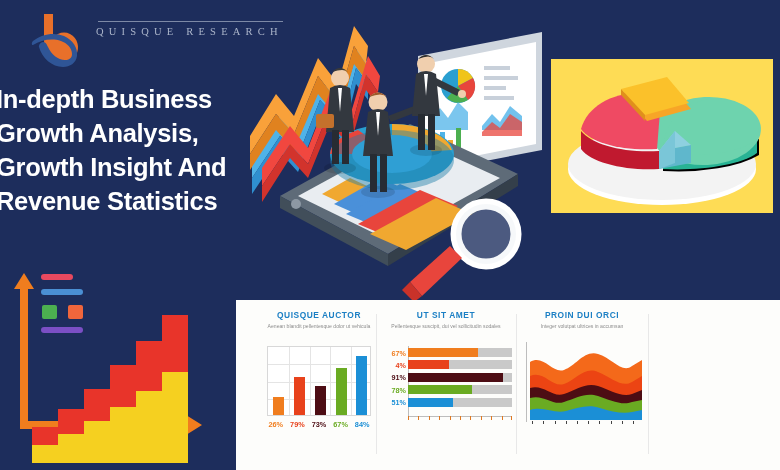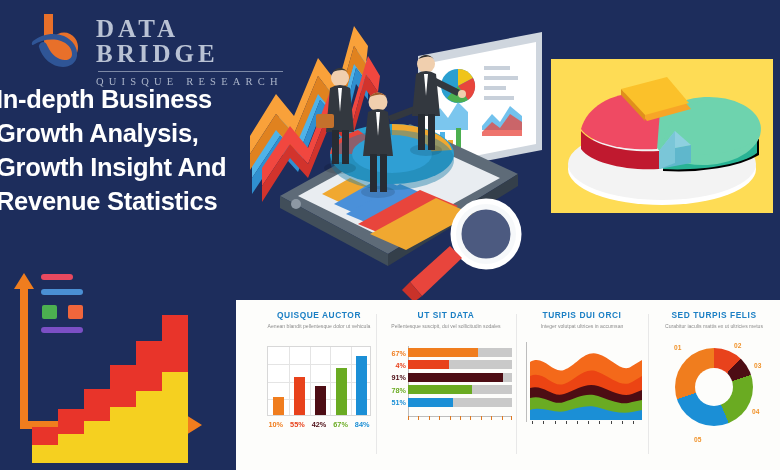--- a/index.html
+++ b/index.html
@@ -115,21 +115,20 @@
 <div id="banner">
 
   <div id="logo">
     <svg class="mark" viewBox="0 0 60 58">
       <path d="M14 4 h9 v24 c4-5 11-7 17-4 8 4 10 14 6 21 -4 7-14 9-21 5 -8-4-11-13-11-20z" fill="#e8702a"></path>
       <path d="M3 31 c9-7 21-9 31-5 9 4 14 12 13 20 -1 7-7 11-14 11 -11 0-21-9-24-20
                -0.6-2 2-5 4-5 3 0 4 3 5 5 3 7 10 13 17 13 4 0 7-2 7-6 0-6-5-11-11-13
                -9-3-20-1-28 4 -1 0.6-2-2 0-4z" fill="#2f5596"></path>
     </svg>
     <div class="wordmark">
-      <div class="wm-main">DATA BRIDGE</div>
       <div class="wm-rule"></div>
       <div class="wm-sub">QUISQUE RESEARCH</div>
     </div>
   </div>
 
   <div id="headline">
     <span class="ln">In-depth Business</span>
     <span class="ln">Growth Analysis,</span>
     <span class="ln">Growth Insight And</span>
     <span class="ln">Revenue Statistics</span>
@@ -322,31 +321,31 @@
         <div class="grid-v" style="left:42px;"></div>
         <div class="grid-v" style="left:62px;"></div>
         <div class="grid-v" style="left:83px;"></div>
         <div class="vbar" style="left:5px;  height:18px; background:#f07d1e;"></div>
         <div class="vbar" style="left:26px; height:38px; background:#e8421c;"></div>
         <div class="vbar" style="left:47px; height:29px; background:#4d0d14;"></div>
         <div class="vbar" style="left:68px; height:47px; background:#6aab22;"></div>
         <div class="vbar" style="left:88px; height:59px; background:#1b8fd6;"></div>
       </div>
       <div class="vlabels">
-        <span style="color:#f07d1e;">10%</span>
-        <span style="color:#e8421c;">55%</span>
-        <span style="color:#4d0d14;">42%</span>
+        <span style="color:#f07d1e;">26%</span>
+        <span style="color:#e8421c;">79%</span>
+        <span style="color:#4d0d14;">73%</span>
         <span style="color:#6aab22;">67%</span>
         <span style="color:#1b8fd6;text-align:center;">84%</span>
       </div>
     </div>
     <div class="divider" style="left:140px;"></div>
 
     <div class="panel" style="left:140px; width:140px;">
-      <div class="p-title">UT SIT DATA</div>
+      <div class="p-title">UT SIT AMET</div>
       <div class="p-sub">Pellentesque suscipit, dui vel sollicitudin sodales</div>
       <div class="haxis"></div>
       <div class="hchart">
         <div class="hrow">
           <span class="hlabel" style="color:#f07d1e;">67%</span>
           <div class="track"></div>
           <div class="fill" style="width:67%; background:#f07d1e;"></div>
         </div>
         <div class="hrow">
           <span class="hlabel" style="color:#e8421c;">4%</span>
@@ -380,21 +379,21 @@
           <i style="left:60%;"></i>
           <i style="left:70%;"></i>
         <i style="left:80%;"></i>
           <i style="left:90%;"></i>
           <i style="left:99%;"></i>
       </div>
     </div>
     <div class="divider" style="left:280px;"></div>
 
     <div class="panel" style="left:280px; width:132px;">
-      <div class="p-title">TURPIS DUI ORCI</div>
+      <div class="p-title">PROIN DUI ORCI</div>
       <div class="p-sub">Integer volutpat ultrices in accumsan</div>
       <div class="aaxis"></div>
       <svg class="achart" viewBox="0 0 112 76" preserveAspectRatio="none">
         <path d="M0 18 C14 10 22 30 34 26 C46 22 54 6 68 10 C82 14 92 30 102 22 L112 16 L112 76 L0 76 Z" fill="#f4691a"></path>
         <path d="M0 32 C14 26 22 44 34 40 C46 36 54 22 68 28 C82 34 92 44 102 38 L112 32 L112 76 L0 76 Z" fill="#ec4413"></path>
         <path d="M0 44 C14 40 22 54 34 50 C46 46 56 38 68 42 C80 46 92 54 102 50 L112 46 L112 76 L0 76 Z" fill="#4d0d14"></path>
         <path d="M0 54 C14 50 22 62 34 58 C46 54 56 48 68 52 C80 56 92 62 102 58 L112 56 L112 76 L0 76 Z" fill="#6aab22"></path>
         <path d="M0 66 C14 62 24 70 36 67 C48 64 58 60 70 64 C82 68 94 70 102 68 L112 66 L112 76 L0 76 Z" fill="#1b8fd6"></path>
       </svg>
       <div class="aticks">
@@ -405,27 +404,14 @@
         <i style="left:42%;"></i>
           <i style="left:52%;"></i>
           <i style="left:62%;"></i>
           <i style="left:72%;"></i>
         <i style="left:82%;"></i>
           <i style="left:92%;"></i>
       </div>
     </div>
     <div class="divider" style="left:412px;"></div>
 
-    <div class="panel" style="left:412px; width:132px;">
-      <div class="p-title">SED TURPIS FELIS</div>
-      <div class="p-sub">Curabitur iaculis mattis ex ut ultricies metus</div>
-      <div class="donut" style="background:conic-gradient(#e8421c 0deg 43deg, #4d0d14 43deg 72deg, #6aab22 72deg 158deg, #1b8fd6 158deg 252deg, #f07d1e 252deg 360deg);
-                  border-radius:50%;">
-        <div class="hole"></div>
-      </div>
-      <span class="dlabel" style="left:26px; top:44px; color:#f0922a;">01</span>
-      <span class="dlabel" style="left:86px; top:42px; color:#f0922a;">02</span>
-      <span class="dlabel" style="left:106px; top:62px; color:#f0922a;">03</span>
-      <span class="dlabel" style="left:104px; top:108px; color:#f0922a;">04</span>
-      <span class="dlabel" style="left:46px; top:136px; color:#f0922a;">05</span>
-    </div>
   </div>
 </div>
 
 </body></html>

